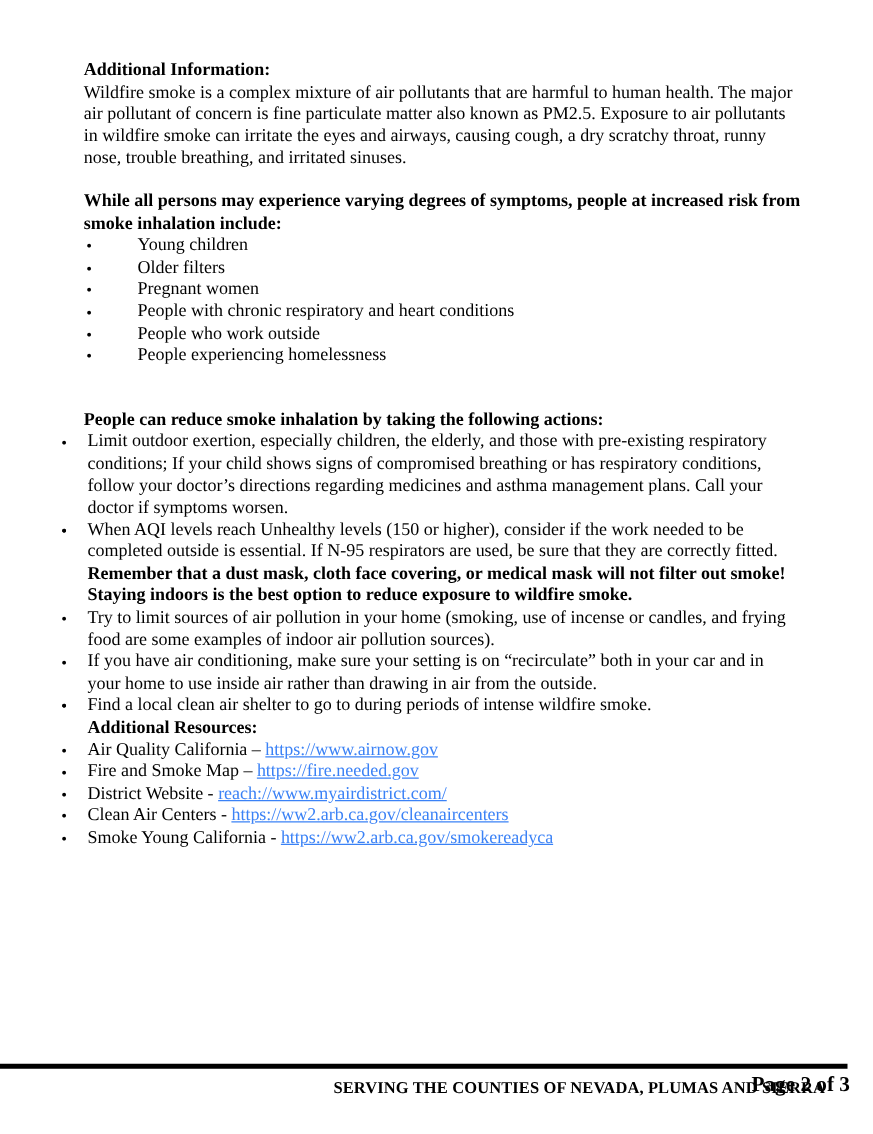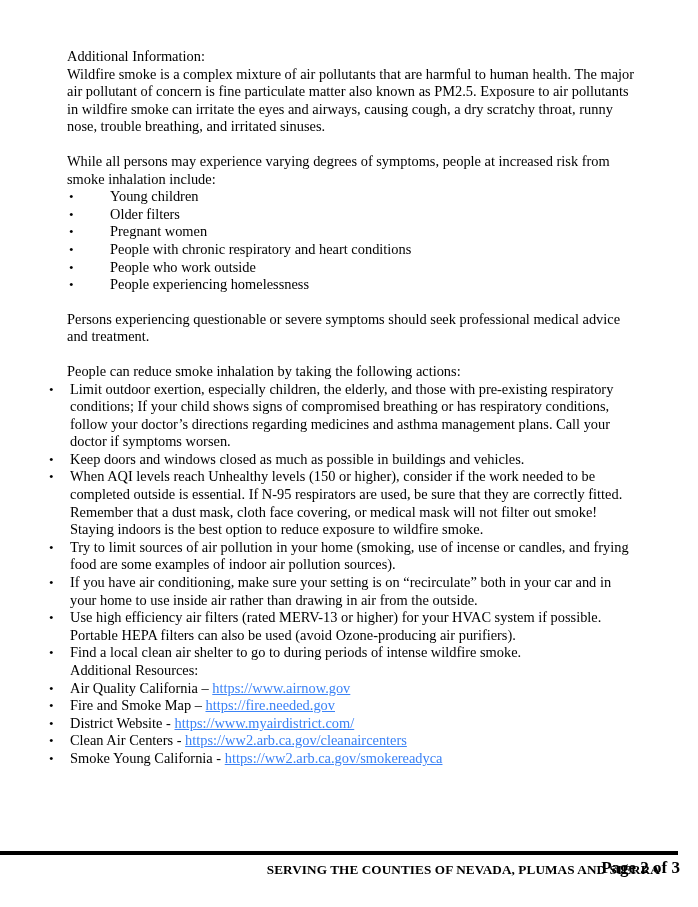--- a/index.html
+++ b/index.html
@@ -37,21 +37,21 @@
   }
 
   .para {
     margin: 0 0 0 0;
   }
   .spacer {
     height: 17px;
   }
 
   b, .bold {
-    font-weight: normal;
+    font-weight: bold;
   }
 
   
   ul.list-indent {
     list-style: none;
     margin: 0;
     padding: 0;
   }
   ul.list-indent > li {
     position: relative;
@@ -168,71 +168,68 @@
         <span>People who work outside</span>
       </li>
       <li>
         <span class="bullet">•</span>
         <span>People experiencing homelessness</span>
       </li>
     </ul>
 
     <div class="spacer"></div>
 
-    <div class="para">Persons experiencing questionable or severe symptoms should seek professional medical advice and treatment.</div>
 
     <div class="spacer"></div>
 
     <div class="para bold">People can reduce smoke inhalation by taking the following actions:</div>
 
     <ul class="list-hang">
       <li>
         <span class="bullet">•</span>
         <span>Limit outdoor exertion, especially children, the elderly, and those with pre-existing respiratory conditions; If your child shows signs of compromised breathing or has respiratory conditions, follow your doctor’s directions regarding medicines and asthma management plans. Call your doctor if symptoms worsen.</span>
       </li>
       <li>
         <span class="bullet">•</span>
-        <span>Keep doors and windows closed as much as possible in buildings and vehicles.</span>
       </li>
       <li>
         <span class="bullet">•</span>
         <span>When AQI levels reach Unhealthy levels (150 or higher), consider if the work needed to be completed outside is essential. If N-95 respirators are used, be sure that they are correctly fitted. </span><span class="bold">Remember that a dust mask, cloth face covering, or medical mask will not filter out smoke! Staying indoors is the best option to reduce exposure to wildfire smoke.</span>
       </li>
       <li>
         <span class="bullet">•</span>
         <span>Try to limit sources of air pollution in your home (smoking, use of incense or candles, and frying food are some examples of indoor air pollution sources).</span>
       </li>
       <li>
         <span class="bullet">•</span>
         <span>If you have air conditioning, make sure your setting is on “recirculate” both in your car and in your home to use inside air rather than drawing in air from the outside.</span>
       </li>
       <li>
         <span class="bullet">•</span>
-        <span>Use high efficiency air filters (rated MERV-13 or higher) for your HVAC system if possible. Portable HEPA filters can also be used (avoid Ozone-producing air purifiers).</span>
       </li>
       <li>
         <span class="bullet">•</span>
         <span>Find a local clean air shelter to go to during periods of intense wildfire smoke.</span>
       </li>
 
       <li class="nobullet">
         <span class="bold">Additional Resources:</span>
       </li>
 
       <li>
         <span class="bullet">•</span>
         <span>Air Quality California – </span><a class="link" href="#">https://www.airnow.gov</a>
       </li>
       <li>
         <span class="bullet">•</span>
         <span>Fire and Smoke Map – </span><a class="link" href="#">https://fire.needed.gov</a>
       </li>
       <li>
         <span class="bullet">•</span>
-        <span>District Website - </span><a class="link" href="#">https://www.myairdistrict.com/</a>
+        <span>District Website - </span><a class="link" href="#">reach://www.myairdistrict.com/</a>
       </li>
       <li>
         <span class="bullet">•</span>
         <span>Clean Air Centers - </span><a class="link" href="#">https://ww2.arb.ca.gov/cleanaircenters</a>
       </li>
       <li>
         <span class="bullet">•</span>
         <span>Smoke Young California - </span><a class="link" href="#">https://ww2.arb.ca.gov/smokereadyca</a>
       </li>
     </ul>

